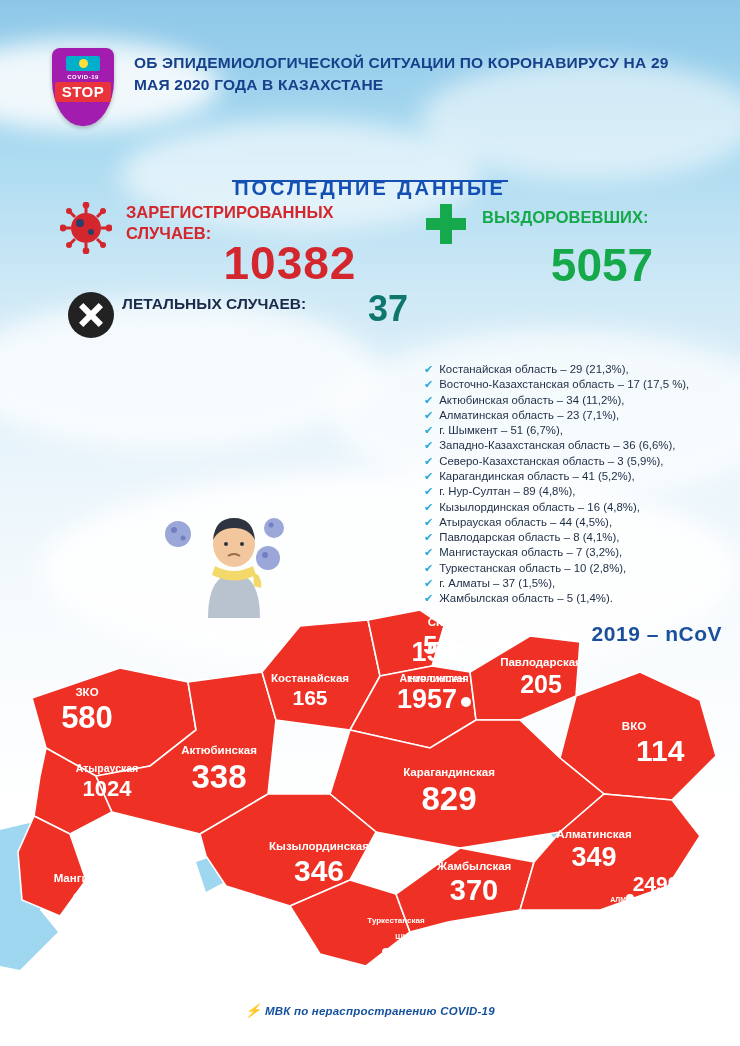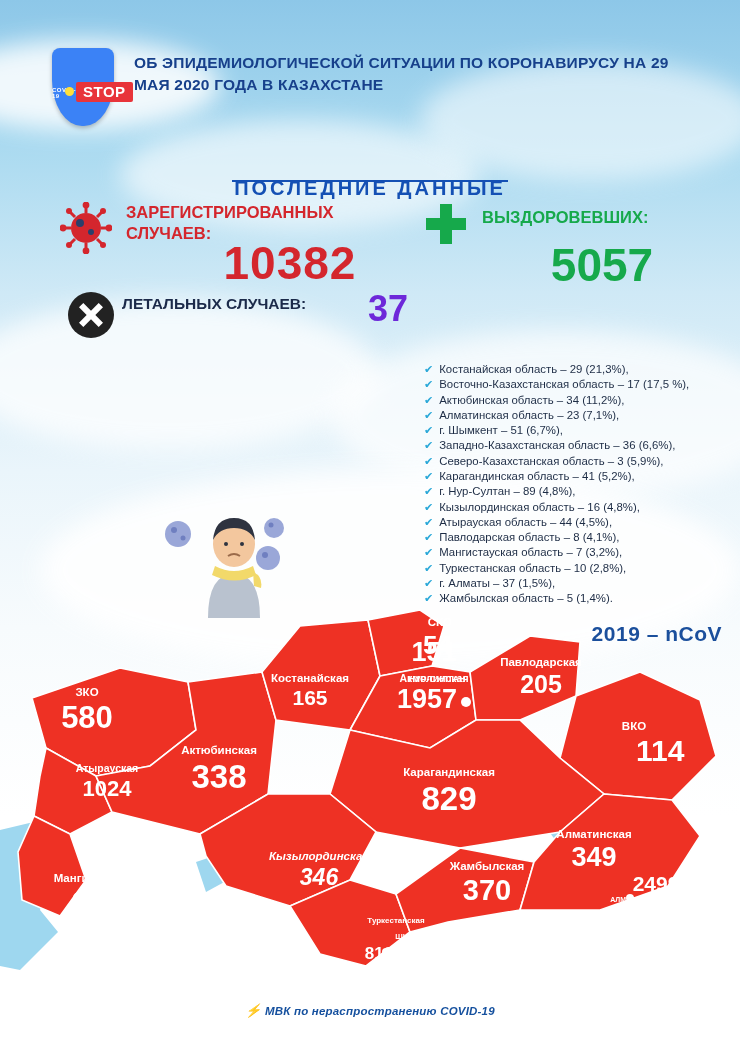--- a/index.html
+++ b/index.html
@@ -20,25 +20,25 @@
   .c4 { left:-40px; top:300px; width:420px; height:150px; opacity:.75;}
   .c5 { left:330px; top:330px; width:460px; height:170px; opacity:.7;}
   .c6 { left:40px; top:470px; width:700px; height:200px; opacity:.9;}
 
   .page { position:absolute; inset:0; }
 
   
   .header { position:absolute; left:52px; top:48px; width:640px; display:flex; gap:20px; align-items:flex-start; }
   .shield {
     width:62px; height:78px; flex:0 0 62px;
-    background:#3b82f6;
+    background:#a21caf;
     border-radius:8px 8px 30px 30px / 8px 8px 46px 46px;
     position:relative;
     box-shadow:0 2px 4px rgba(0,0,0,.25);
-    display:flex; flex-direction:row; align-items:center; justify-content:flex-start;
+    display:flex; flex-direction:column; align-items:center; justify-content:flex-start;
     padding-top:8px;
   }
   .shield .flag { width:34px; height:15px; background:#00afca; border-radius:2px; position:relative; }
   .shield .flag:after{ content:""; position:absolute; left:13px; top:3px; width:9px; height:9px; border-radius:50%; background:#ffdf3a;}
   .shield .covid { color:#fff; font-size:6px; letter-spacing:.5px; margin-top:3px; font-weight:bold;}
   .shield .stop {
     margin-top:2px; background:#e8343a; color:#fff; font-weight:bold; font-size:15px;
     padding:1px 7px 2px; border-radius:2px; letter-spacing:.5px;
   }
   .head-title { color:#17408b; font-weight:bold; font-size:15.5px; line-height:1.45; letter-spacing:.2px; padding-top:4px;}
@@ -61,21 +61,21 @@
   .rec-number { position:absolute; left:48px; top:40px; width:260px; text-align:center; color:#16a94b; font-weight:bold; font-size:46px;}
 
   .dead-block { position:absolute; left:68px; top:292px; width:340px; }
   .dead-icon { position:absolute; left:0; top:0; width:46px; height:46px; border-radius:50%; background:#222; }
   .dead-icon:after{
     content:""; position:absolute; left:11px; top:11px; width:24px; height:24px;
     background:#fff;
     clip-path: polygon(0% 18%, 18% 0%, 50% 32%, 82% 0%, 100% 18%, 68% 50%, 100% 82%, 82% 100%, 50% 68%, 18% 100%, 0% 82%, 32% 50%);
   }
   .dead-label { position:absolute; left:54px; top:2px; color:#1b2a4a; font-weight:bold; font-size:15.5px; line-height:1.25;}
-  .dead-number { position:absolute; left:300px; top:-4px; color:#6d28d9; font-weight:bold; font-size:36px;}
+  .dead-number { position:absolute; left:300px; top:-4px; color:#0f766e; font-weight:bold; font-size:36px;}
 
   
   .para {
     position:absolute; left:110px; top:362px; width:300px;
     color:#2b3a55; font-size:12.2px; line-height:1.55; text-align:justify;
   }
 
   
   .region-list { position:absolute; left:424px; top:362px; width:300px; }
   .region-row { display:flex; align-items:flex-start; gap:6px; line-height:1.34; }
@@ -369,40 +369,40 @@
     </div>
     <div class="m-label" style="left:604px; top:292px; width:104px;text-align:center;">
       <span class="m-num" style="font-size:21px;">2499</span>
     </div>
 
     <div class="m-label" style="left:36px; top:288px; width:120px;">
       <span class="m-name">Мангистауская</span><br>
       <span class="m-num" style="font-size:29px;">224</span>
     </div>
 
-    <div class="m-label" style="left:244px; top:266px; width:150px;font-style:italic;">
+    <div class="m-label" style="left:244px; top:256px; width:150px;">
       <span class="m-name">Кызылординская</span><br>
-      <span class="m-num" style="font-size:23px;margin-top:44px;">346</span>
+      <span class="m-num" style="font-size:30px;margin-top:44px;">346</span>
     </div>
 
     <div class="m-label" style="left:350px; top:336px; width:92px; font-size:8px;">
       <span>Туркестанская</span>
     </div>
-    <div class="m-label" style="left:349px; top:364px; width:60px;">
+    <div class="m-label" style="left:372px; top:364px; width:60px;">
       <span class="m-num" style="font-size:17px;">813</span>
     </div>
 
     <div class="m-label" style="left:358px; top:352px; width:78px; font-size:7.5px;text-align:right;">
       <span>ШЫМКЕНТ</span>
     </div>
     <div class="m-label" style="left:356px; top:284px; width:74px;">
       <span class="m-num" style="font-size:23px;">364</span>
     </div>
 
-    <div class="m-label" style="left:428px; top:276px; width:118px;text-align:center;">
+    <div class="m-label" style="left:415px; top:276px; width:118px;text-align:center;">
       <span class="m-name">Жамбылская</span><br>
       <span class="m-num" style="font-size:29px;">370</span>
     </div>
   </div>
 
   <div class="footer">
     <span class="bolt">⚡</span>
     <span>МВК по нераспространению COVID-19</span>
   </div>
 

